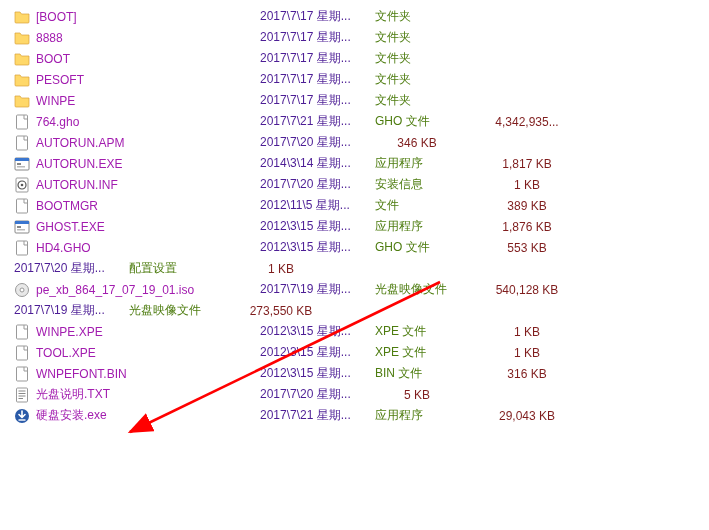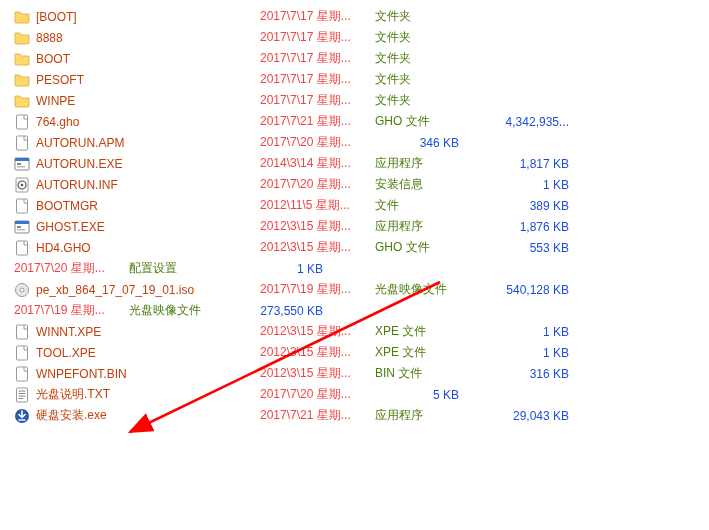--- a/index.html
+++ b/index.html
@@ -34,39 +34,39 @@
     }
     .col-name {
       width: 246px;
       display: flex;
       align-items: center;
       overflow: hidden;
       white-space: nowrap;
     }
     .col-date {
       width: 115px;
-      color: #ef4444;
+      color: #4c1d95;
       white-space: nowrap;
       overflow: hidden;
     }
     .col-type {
       width: 110px;
       color: #4d7c0f;
       white-space: nowrap;
       overflow: hidden;
     }
     .col-size {
       width: 92px;
-      text-align: right;
-      color: #1d4ed8;
+      text-align: center;
+      color: #7f1d1d;
       white-space: nowrap;
       padding-right: 8px;
     }
     .name-text {
-      color: #c2410c;
+      color: #a21caf;
     }
     
     .arrow {
       position: absolute;
       top: 280px;
       left: 122px;
       width: 320px;
       height: 160px;
       pointer-events: none;
       z-index: 10;
@@ -268,21 +268,21 @@
       <div class="col-size">273,550 KB</div>
     </div>
     <div class="row">
       <div class="col-name">
         <span class="icon">
           <svg width="16" height="16">
             <rect x="2.5" y="1" width="11" height="14" rx="1" fill="#fff" stroke="#999"></rect>
             <path d="M10 1 v4 h3.5" fill="none" stroke="#999"></path>
           </svg>
         </span>
-        <span class="name-text">WINNT.XPE</span>
+        <span class="name-text">WINPE.XPE</span>
       </div>
       <div class="col-date">2012\3\15 星期...</div>
       <div class="col-type">XPE 文件</div>
       <div class="col-size">1 KB</div>
     </div>
     <div class="row">
       <div class="col-name">
         <span class="icon">
           <svg width="16" height="16">
             <rect x="2.5" y="1" width="11" height="14" rx="1" fill="#fff" stroke="#999"></rect>

